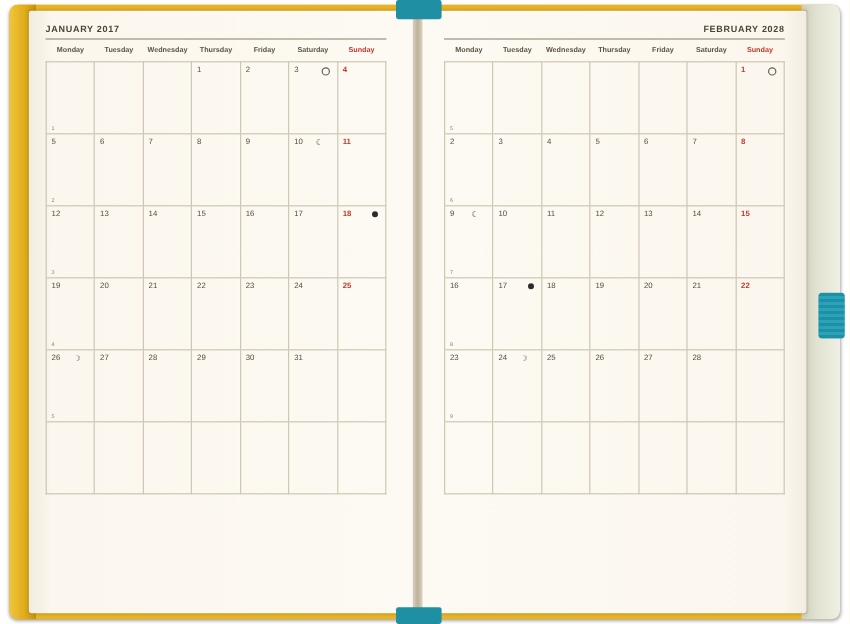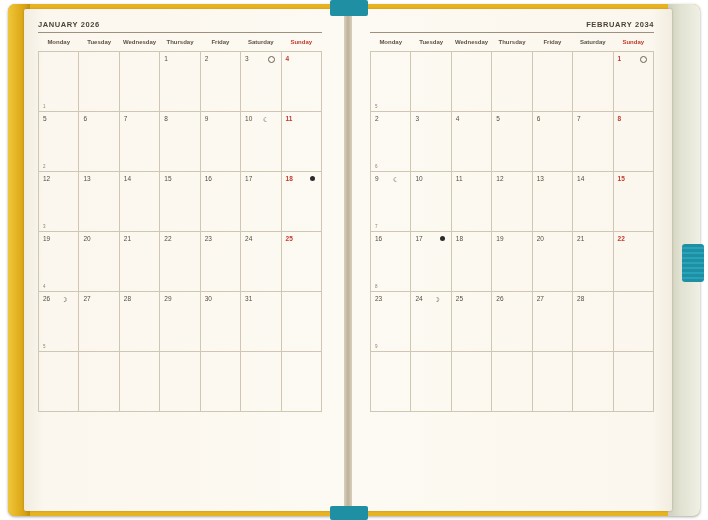--- a/index.html
+++ b/index.html
@@ -208,21 +208,21 @@
 
   <div class="page page-left"></div>
   <div class="page page-right"></div>
   <div class="spine"></div>
 
   <div class="elastic-top"></div>
   <div class="elastic-bottom"></div>
   <div class="elastic-band"></div>
 
   <div class="sheet sheet-left">
-    <div class="month-title">JANUARY 2026</div>
+    <div class="month-title">JANUARY 2017</div>
     <div class="title-rule"></div>
     <table class="cal" id="cal-left">
         <thead>
           <tr>
             <th>Monday</th>
             <th>Tuesday</th>
             <th>Wednesday</th>
             <th>Thursday</th>
             <th>Friday</th>
             <th>Saturday</th>
@@ -354,21 +354,21 @@
             <td></td>
             <td></td>
             <td></td>
             <td></td>
           </tr>
         </tbody>
       </table>
   </div>
 
   <div class="sheet sheet-right">
-    <div class="month-title right">FEBRUARY 2034</div>
+    <div class="month-title right">FEBRUARY 2028</div>
     <div class="title-rule"></div>
     <table class="cal" id="cal-right">
         <thead>
           <tr>
             <th>Monday</th>
             <th>Tuesday</th>
             <th>Wednesday</th>
             <th>Thursday</th>
             <th>Friday</th>
             <th>Saturday</th>

